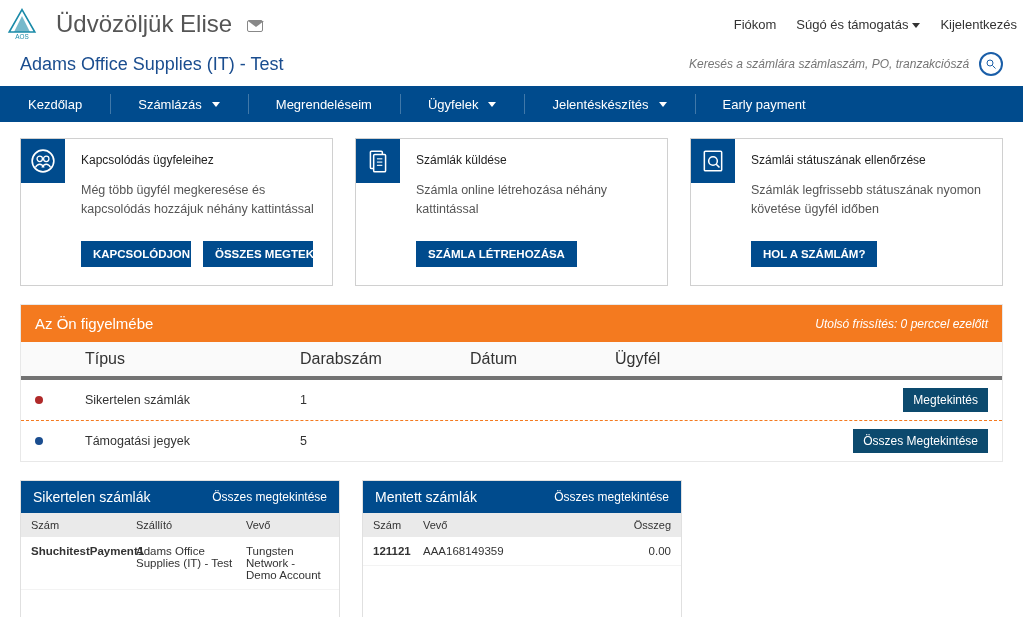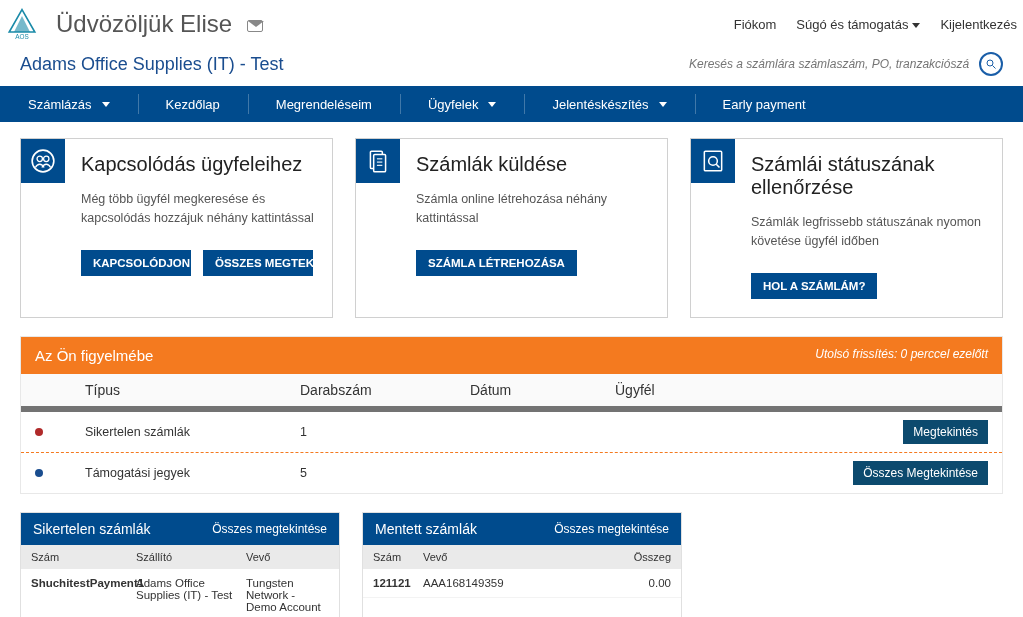--- a/index.html
+++ b/index.html
@@ -31,31 +31,31 @@
   .nav-caret { width:0; height:0; border-left:4px solid transparent; border-right:4px solid transparent; border-top:5px solid #fff; }
 
   
   .content { padding: 16px 20px; }
 
   
   .cards { display:flex; gap:22px; }
   .card { border:1px solid #d0d0d0; flex:1; padding:0; display:flex; }
   .card-icon { width:44px; height:44px; background:#004b8d; margin:0; flex-shrink:0; display:flex; align-items:center; justify-content:center; }
   .card-body { padding: 14px 16px 18px 16px; flex:1; }
-  .card-title { font-size:20px; color:#222; font-weight:500; margin-bottom:14px; }
+  .card-title { font-size:12px; color:#222; font-weight:500; margin-bottom:14px; }
   .card-desc { font-size:12.5px; color:#555; line-height:1.5; margin-bottom:22px; min-height:38px; }
   .card-actions { display:flex; gap:12px; }
   .btn-primary { background:#004b8d; color:#fff; border:none; padding:7px 12px; font-size:11.5px; font-weight:600; cursor:pointer; white-space:nowrap; max-width:110px; overflow:hidden; }
 
   
   .attention { margin-top:18px; border:1px solid #e8e8e8; }
-  .attention-head { background:#f47a1f; color:#fff; display:flex; padding:10px 14px;gap:48px; }
+  .attention-head { background:#f47a1f; color:#fff; display:flex; align-items:center; padding:10px 14px;gap:48px; }
   .attention-title { font-size:15px; font-weight:400; }
   .attention-updated { margin-left:auto; font-size:12px; font-style:italic; }
-  .att-table-head { display:flex; padding:8px 14px; font-size:14px; color:#333; background:#fafafa; border-bottom:6px solid #737373; }
+  .att-table-head { display:flex; padding:8px 14px; font-size:16px; color:#333; background:#fafafa; border-bottom:4px solid #737373; }
   .col-dot { width:50px; }
   .col-type { width:215px; }
   .col-count { width:170px; }
   .col-date { width:145px; }
   .col-client { flex:1; }
   .col-action { width:140px; text-align:right; }
   .att-row { display:flex; align-items:center; padding:8px 14px; font-size:12.5px; border-bottom:1px dashed #f47a1f; }
   .att-row:last-child { border-bottom:none; }
   .dot { width:8px; height:8px; border-radius:50%; display:inline-block; }
   .btn-orange { background:#0c4a6e; color:#fff; border:none; padding:5px 10px; font-size:12px; cursor:pointer; }
@@ -111,25 +111,25 @@
       <svg viewBox="0 0 24 24">
           <circle cx="10" cy="10" r="6" fill="none" stroke="#1a5ea8" stroke-width="2"></circle>
           <line x1="15" y1="15" x2="21" y2="21" stroke="#1a5ea8" stroke-width="2"></line>
         </svg>
     </div>
   </div>
 </div>
 
 <div class="nav">
   <div class="nav-item">
+      <span>Kezdőlap</span>
+    </div>
+  <div class="nav-item">
       <span>Számlázás</span>
       <span class="nav-caret"></span>
-    </div>
-  <div class="nav-item">
-      <span>Kezdőlap</span>
     </div>
   <div class="nav-item">
       <span>Megrendeléseim</span>
     </div>
   <div class="nav-item">
       <span>Ügyfelek</span>
       <span class="nav-caret"></span>
     </div>
   <div class="nav-item">
       <span>Jelentéskészítés</span>

